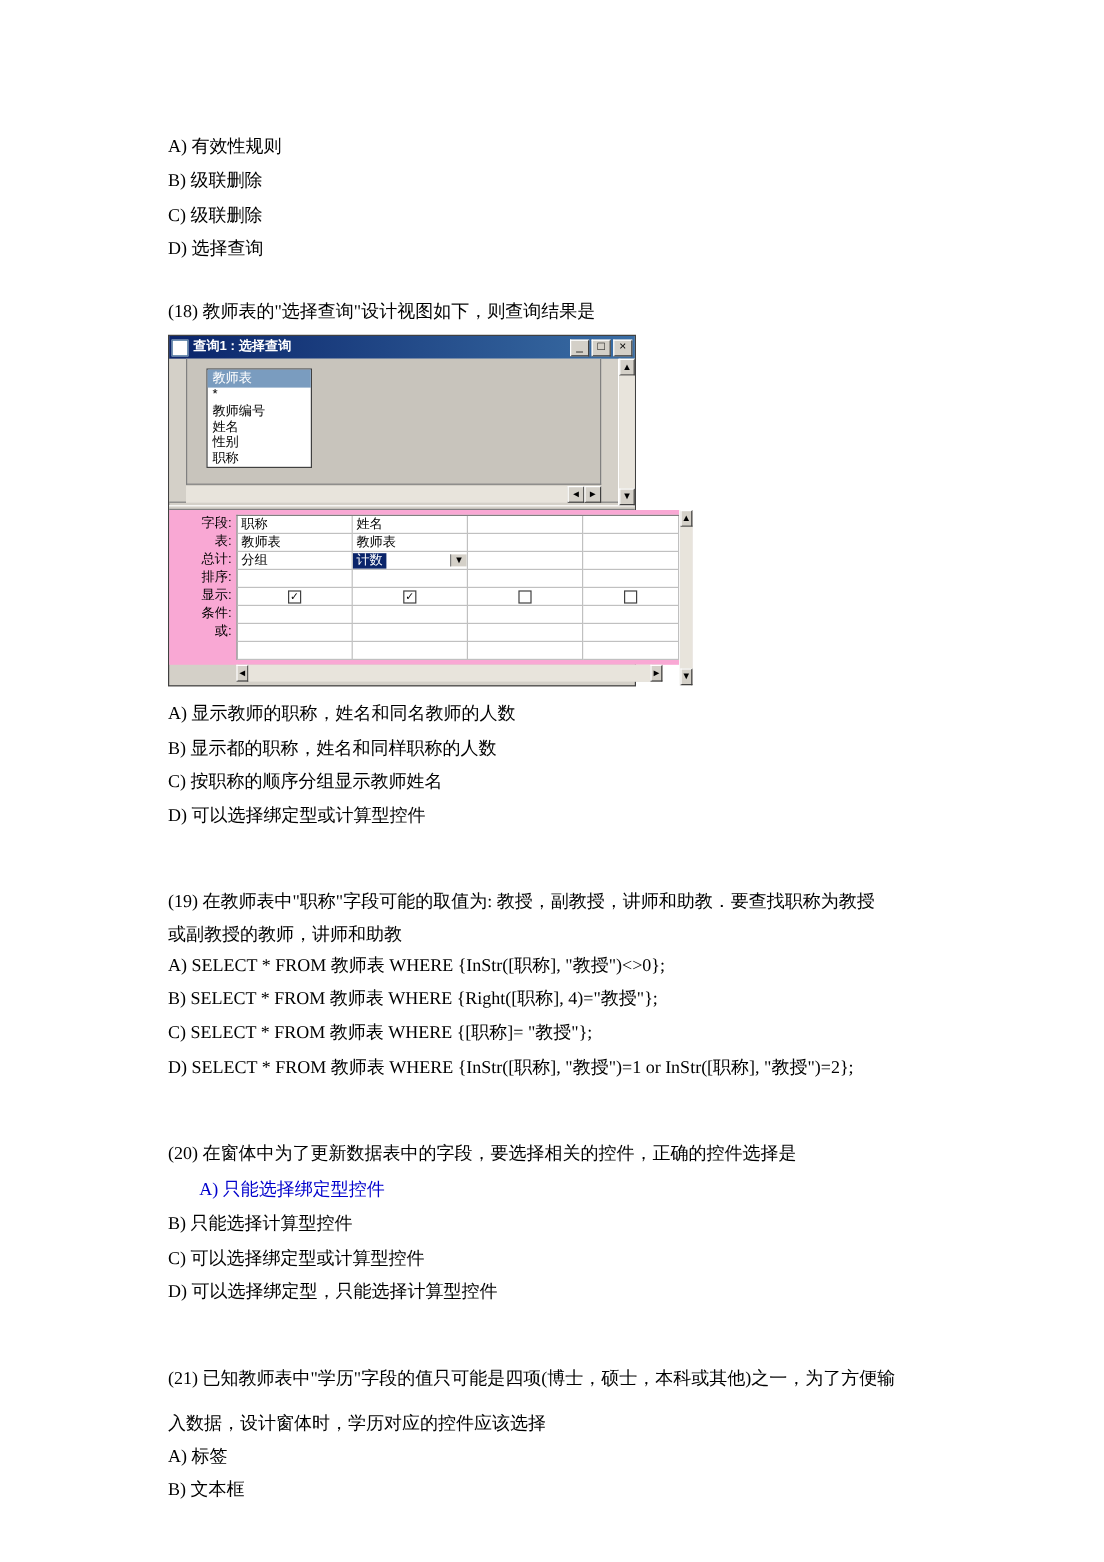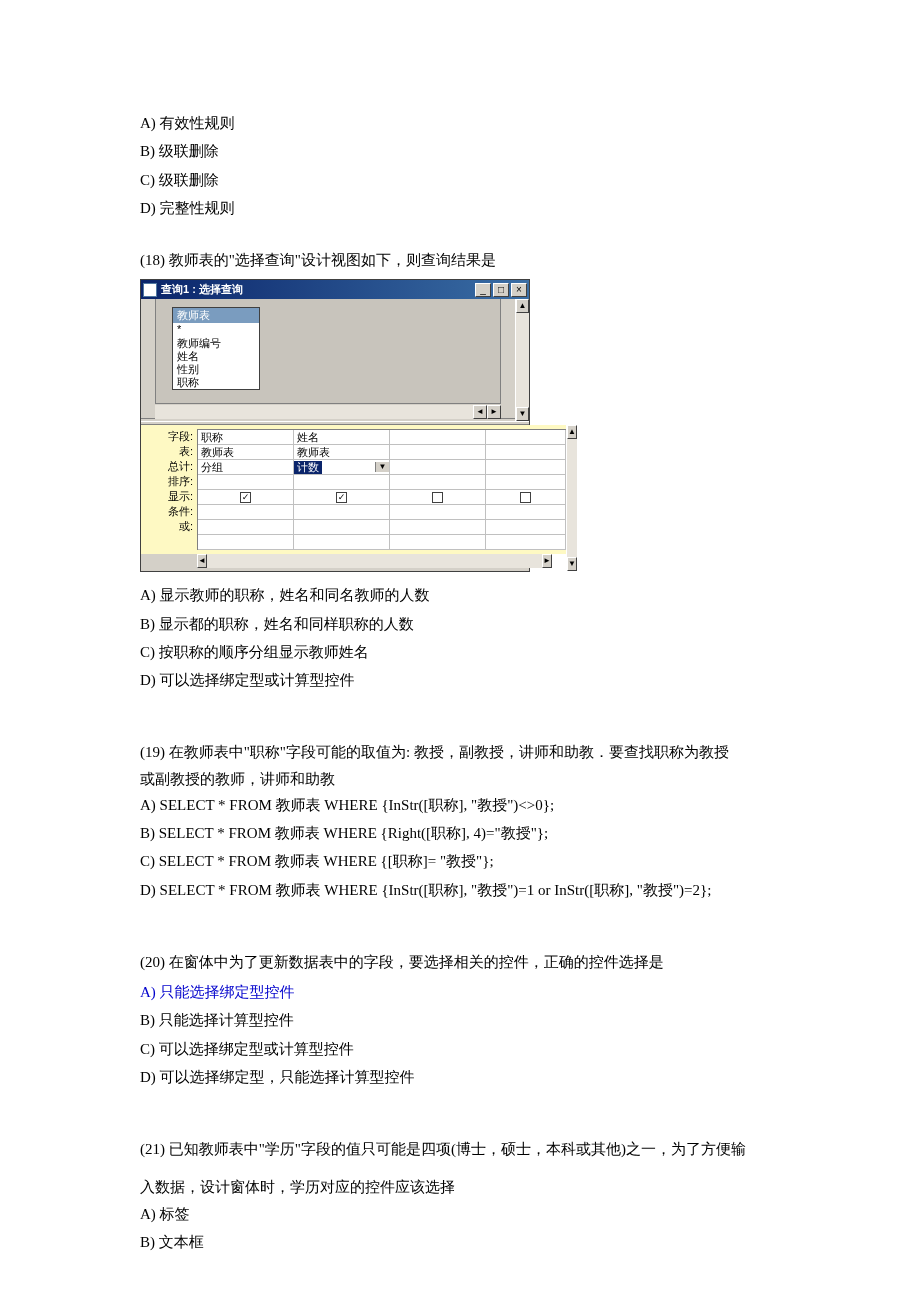--- a/index.html
+++ b/index.html
@@ -7,21 +7,21 @@
     font-family: "SimSun", "宋体", serif;
     font-size: 15px;
     line-height: 1.75;
     color: #000;
     background: #fff;
     padding: 110px 140px 60px 140px;
     width: 920px;
   }
   .opt { margin-bottom: 2px; }
   .question { margin-top: 26px; margin-bottom: 4px; }
-  .blue { color: #0000cc; }
+  .blue { color: #0000cc; margin-left: 26px; }
   .spacer { height: 18px; }
 
   
   .access-window {
     width: 390px;
     border: 1px solid #404040;
     margin: 6px 0 10px 0;
     font-family: "SimSun", "Microsoft YaHei", sans-serif;
     font-size: 11px;
     line-height: 1.2;
@@ -110,21 +110,21 @@
 
   .divider {
     height: 4px;
     background: #d4d0c8;
     border-top: 1px solid #fff;
     border-bottom: 1px solid #808080;
   }
 
   .grid-area {
     display: flex;
-    background: #fef9c3;
+    background: #f9a8d4;
     padding: 4px 0 4px 0;
   }
   .grid-labels {
     width: 56px;
     text-align: right;
     padding-right: 4px;
     font-size: 11px;
   }
   .grid-labels div { height: 15px; line-height: 15px; }
   .grid-table {
@@ -169,21 +169,21 @@
     background: #d4d0c8;
     margin: 0 14px 3px 56px;
   }
 </style>
 </head>
 <body>
 
 <div class="opt">A)  有效性规则</div>
 <div class="opt">B)  级联删除</div>
 <div class="opt">C)  级联删除</div>
-<div class="opt">D)  完整性规则</div>
+<div class="opt">D)  选择查询</div>
 
 <div class="question">(18)  教师表的"选择查询"设计视图如下，则查询结果是</div>
 
 <div class="access-window">
   <div class="titlebar">
     <div class="title-icon"></div>
     <div class="titlebar-text">查询1 : 选择查询</div>
     <div class="winbtn">_</div>
     <div class="winbtn">□</div>
     <div class="winbtn">×</div>

